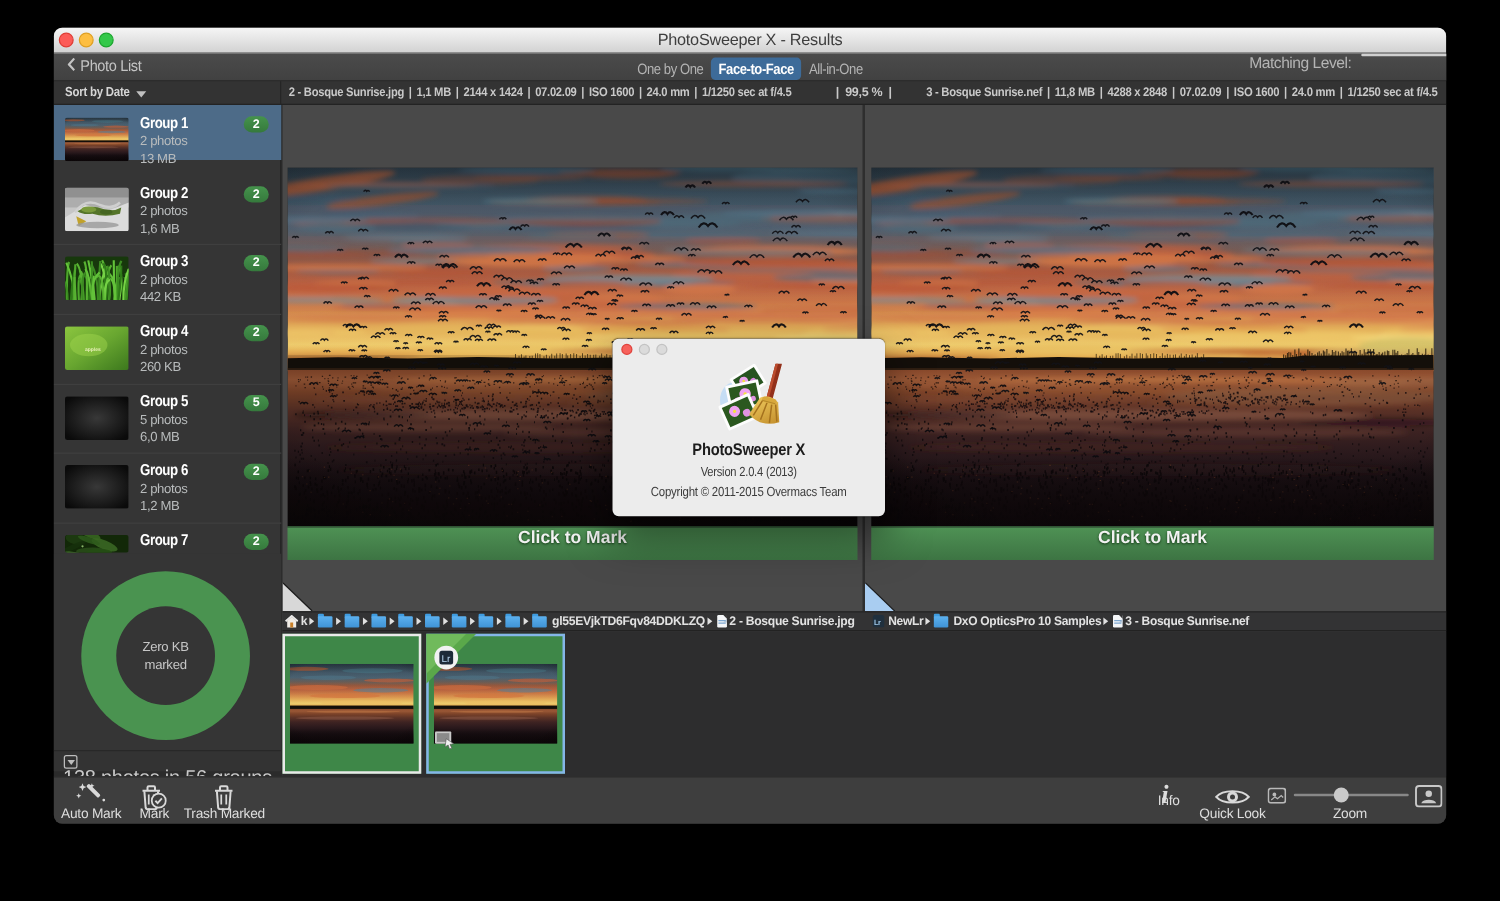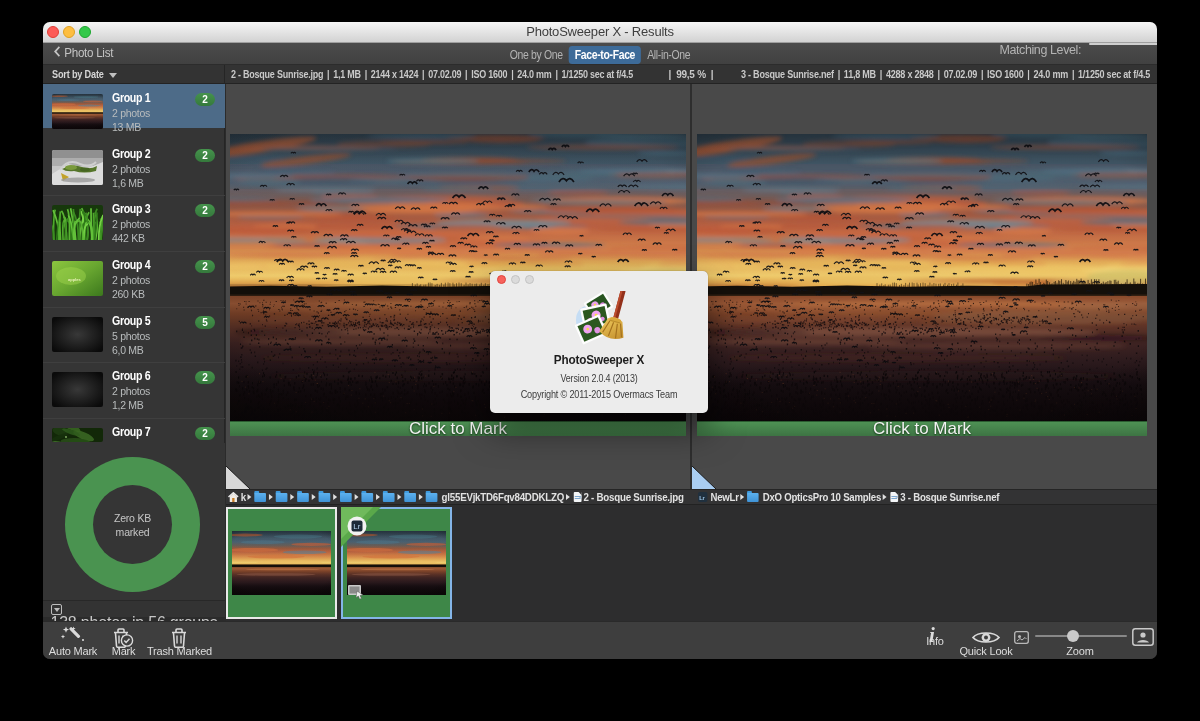--- a/index.html
+++ b/index.html
@@ -43,22 +43,22 @@
 #donut{left:22px;top:14px;width:135px;height:135px;border-radius:50%;background:#4a9350}
 #dhole{left:50px;top:42px;width:79px;height:79px;border-radius:50%;background:#353535;display:flex;align-items:center;justify-content:center}
 #dtext{font-size:10.5px;color:#c6c6c6;text-align:center;line-height:14px;letter-spacing:-0.2px}
 #photobar{position:absolute;left:0;top:516px;width:182px;height:17px;background:#333;border-top:1px solid #282828}
 #pbicon{left:8px;top:3px;width:11px;height:11px;border:1px solid #bdbdbd;border-radius:2px}
 #pbicon span{display:block;margin:2.5px auto 0;width:0;height:0;border-left:3px solid transparent;border-right:3px solid transparent;border-top:4px solid #bdbdbd}
 #pbtext{left:0;top:13px;width:182px;text-align:center;font-size:16px;color:#c8c8c8;letter-spacing:-0.2px}
 #main{left:183px;top:62px;width:931px;height:537px;background:#494949}
 #panediv{left:464px;top:0;width:2px;height:421px;background:#2e2e2e}
 .photo{position:absolute;top:50px;height:287px;overflow:hidden;background:#333}
-.clickbar{position:absolute;top:337px;height:15px;background:linear-gradient(#4e9154,#3d7443);border-top:1px solid #2b5c31;
- color:#f2f2f2;font-weight:normal;font-size:17px;text-align:center;line-height:14px;text-shadow:0 1px 2px rgba(0,30,0,.8)}
+.clickbar{position:absolute;top:337px;height:27px;background:linear-gradient(#4e9154,#3d7443);border-top:1px solid #2b5c31;
+ color:#f2f2f2;font-weight:bold;font-size:14px;text-align:center;line-height:14px;text-shadow:0 1px 2px rgba(0,30,0,.8)}
 .fold{position:absolute}
 #crumbbar{position:absolute;left:0;top:405px;width:931px;height:16px;background:#333334;border-top:1px solid #252525;border-bottom:1px solid #222}
 .crumb{position:absolute;top:405px;height:16px;display:flex;align-items:center;font-size:10px;font-weight:bold;color:#e2e2e2;white-space:nowrap;letter-spacing:-0.25px}
 .crumb .arr{width:0;height:0;border-top:3.5px solid transparent;border-bottom:3.5px solid transparent;border-left:4.5px solid #e0e0e0;margin:0 2px}
 .folder{width:12px;height:9px;position:relative;margin:0 1px}
 .folder:before{content:"";position:absolute;left:0;top:-2px;width:5px;height:3px;border-radius:1px 1px 0 0;background:#3f9ce0}
 .folder:after{content:"";position:absolute;left:0;top:0;width:12px;height:9px;border-radius:1px;background:linear-gradient(#5cb1ef,#3f93d6)}
 .docicon{width:8px;height:10px;background:#f4f6f8;border-radius:1px;position:relative;margin:0 2px}
 .docicon:before{content:"";position:absolute;right:0;top:0;border-left:3px solid transparent;border-bottom:3px solid #b9c6d4;border-top:3px solid #333334}
 .docicon:after{content:"";position:absolute;left:1px;top:4px;width:6px;height:1px;background:#7da7d0;box-shadow:0 2px 0 #7da7d0}

